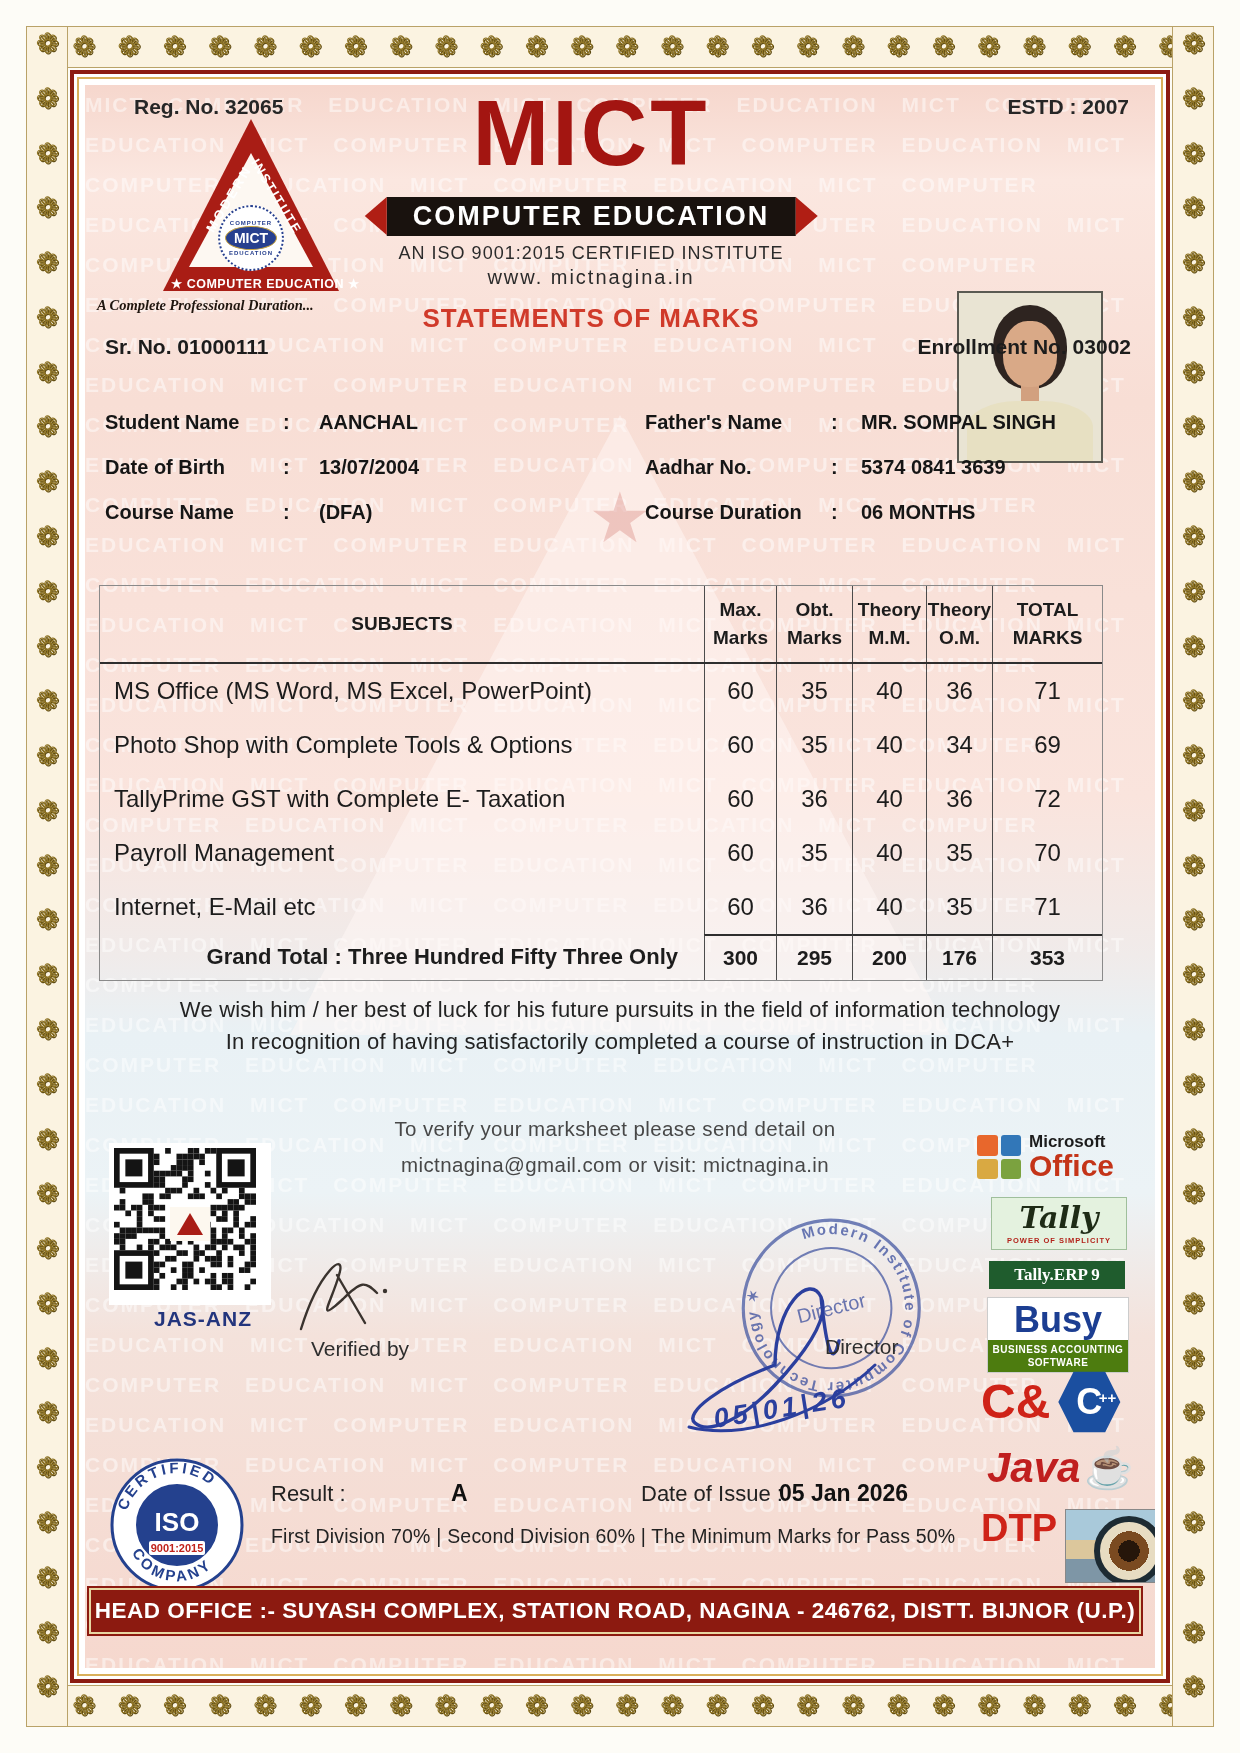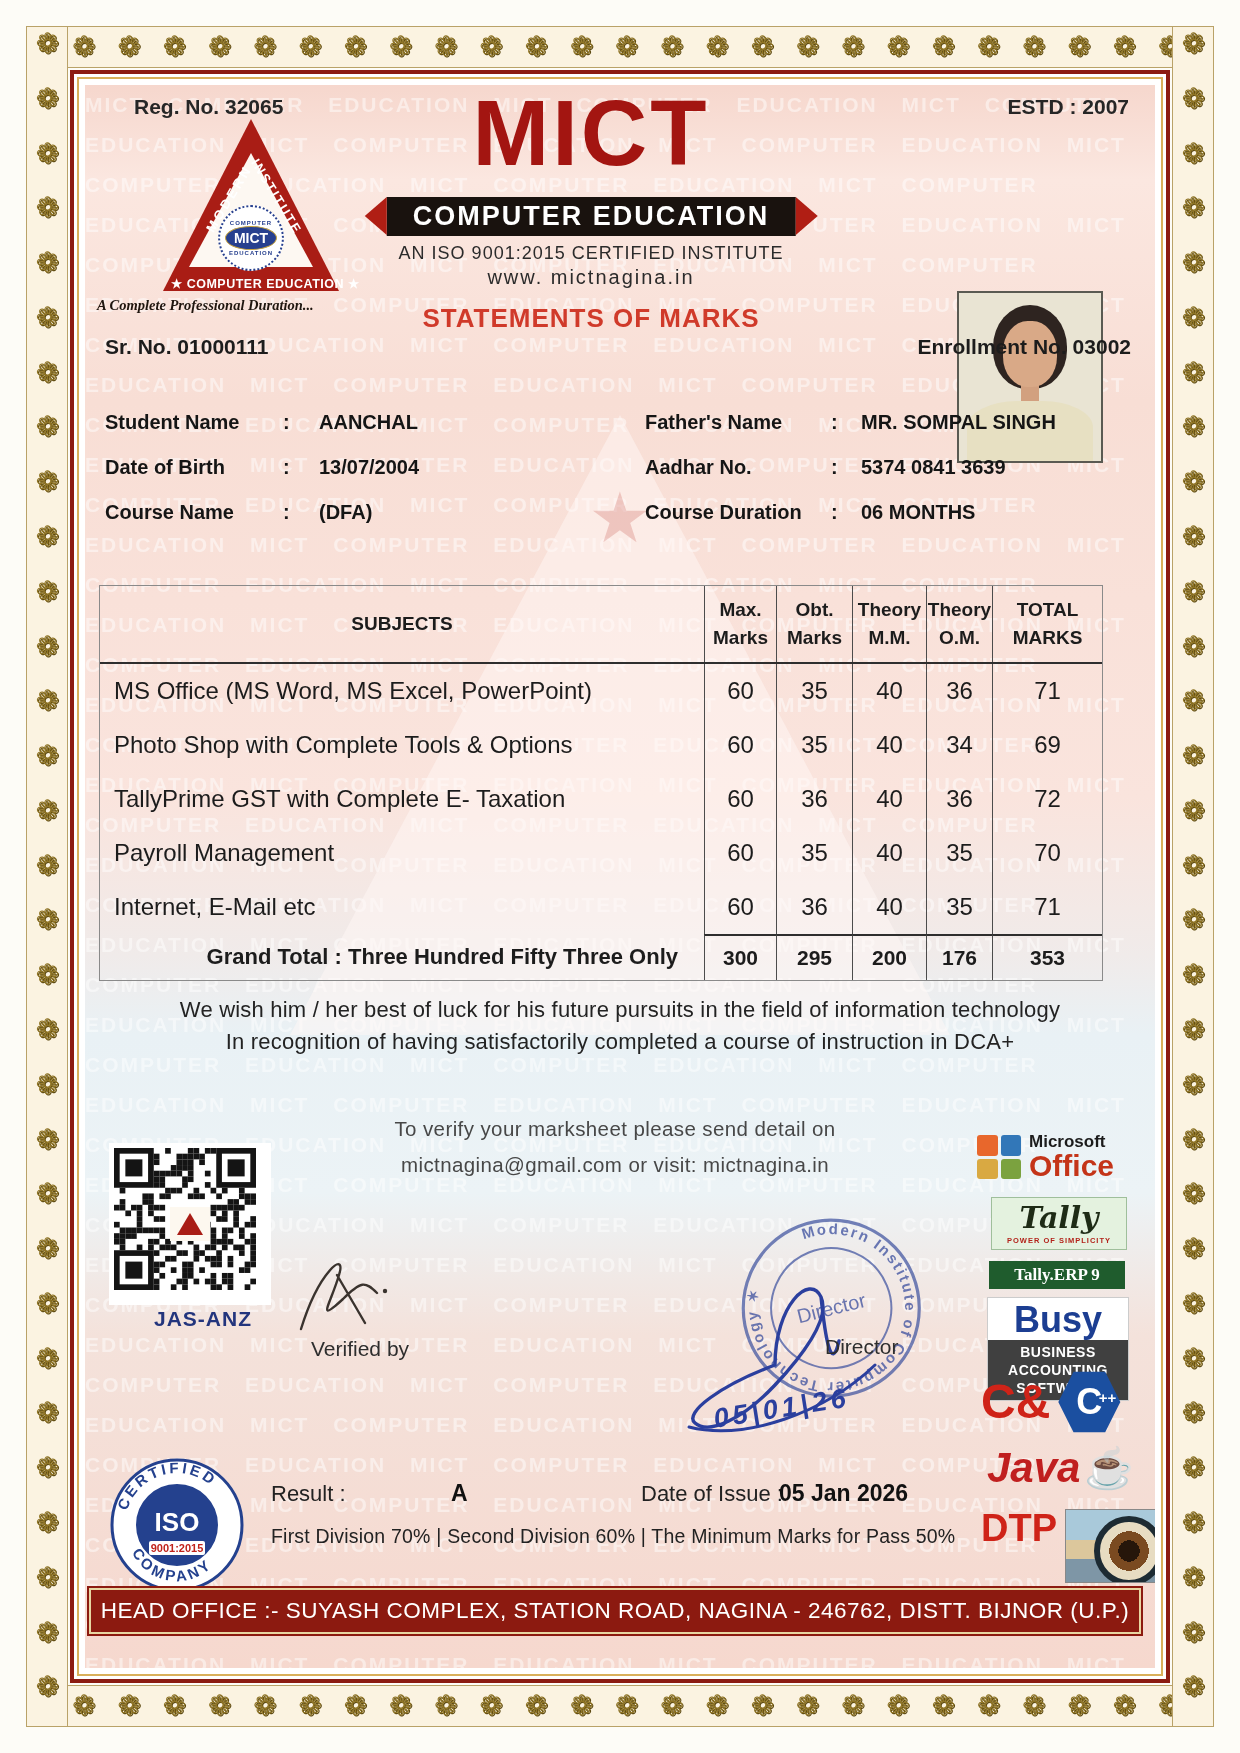--- a/index.html
+++ b/index.html
@@ -102,21 +102,21 @@
   .mso-text .l1{font-size:17px;font-weight:700;color:#1c1c1c;line-height:1;}
   .mso-text .l2{font-size:30px;font-weight:800;color:#c43418;line-height:1.05;}
   .tallybox{width:134px;background:#e4f2df;border:1px solid #9fbf9b;text-align:center;padding:5px 0 4px;}
   .tally-script{font-family:"DejaVu Serif",serif;font-style:italic;font-weight:800;font-size:30px;
       color:#1e2b16;line-height:1;}
   .tally-tag{font-size:7.5px;color:#b3231b;font-weight:700;letter-spacing:1px;margin-top:3px;}
   .tallyerp{width:136px;background:#1f5c2d;color:#fff;text-align:center;font-size:17px;font-weight:700;
       padding:4px 0;font-family:"Liberation Serif",serif;}
   .busybox{width:140px;background:#fff;border:1px solid #ccc;text-align:center;padding:2px 0 0;}
   .busy-name{font-size:36px;font-weight:800;color:#1c3e92;line-height:1.1;}
-  .busy-bar{background:#404040;color:#fff;font-size:14px;font-weight:700;letter-spacing:.5px;
+  .busy-bar{background:#4d7c0f;color:#fff;font-size:10px;font-weight:700;letter-spacing:.5px;
       padding:3px 0;line-height:1.3;}
   .candc{display:flex;align-items:center;gap:6px;}
   .c-amp{font-size:48px;font-weight:800;color:#cf2318;line-height:1;}
   .hex{width:66px;height:66px;clip-path:polygon(26% 4%,74% 4%,97% 50%,74% 96%,26% 96%,3% 50%);
       background:#1b4fa0;display:flex;align-items:center;justify-content:center;position:relative;}
   .hex .hc{color:#fff;font-size:36px;font-weight:800;}
   .hex .hpp{color:#fff;font-size:15px;font-weight:800;position:absolute;right:6px;top:20px;}
   .javalogo{display:flex;align-items:center;gap:4px;}
   .java-name{font-size:42px;font-weight:800;color:#c01f1f;font-style:italic;line-height:1;}
   .java-cup{font-size:40px;color:#8a5a2b;line-height:1;}
@@ -124,21 +124,21 @@
   .dtp-name{font-size:38px;font-weight:800;color:#cf2318;line-height:1;}
   .dtp-img{width:92px;height:72px;border:1px solid #888;position:relative;overflow:hidden;
       background:linear-gradient(180deg,#a9c9da 0 42%,#dcc79c 42% 68%,#7e96a6 68% 100%);}
   .dtp-eye{position:absolute;right:-6px;top:6px;width:58px;height:58px;border-radius:50%;
       border:6px solid #1d2b33;background:radial-gradient(circle at 50% 50%,#26160a 0 26%,#7a4a20 26% 48%,#e7dcc2 48% 100%);}
   
   .res-label{font-size:22px;color:#222;}
   .res-bold{font-size:23px;font-weight:800;color:#111;}
   .division{font-size:19.5px;color:#222;letter-spacing:.2px;}
   .headoffice{position:absolute;left:4px;right:14px;bottom:34px;background:#8c1a10;color:#fff;
-      font-weight:400;font-size:22.5px;text-align:center;padding:8px 0;letter-spacing:.5px;
+      font-weight:700;font-size:22.5px;text-align:center;padding:8px 0;letter-spacing:.5px;
       border:2px solid #e8d6a2;outline:2px solid #8c1a10;}
   .sig-date{font-size:27px;font-weight:700;font-style:italic;color:#2b3f9e;letter-spacing:4px;
       transform:rotate(-9deg);}
   .dir-label{font-size:21px;color:#2e2e2e;font-weight:400;}
   .stampwrap{opacity:.85;transform:rotate(-22deg);}
 </style>
 </head>
 <body>
 
 <div class="page">

